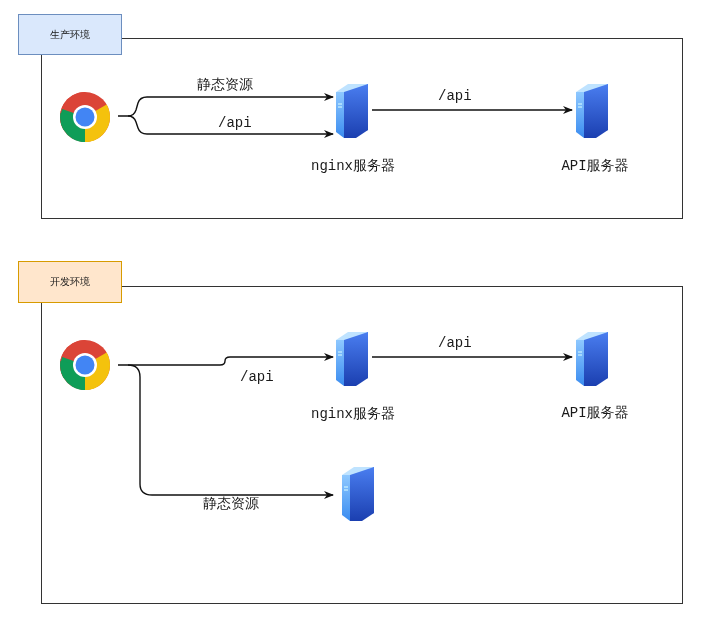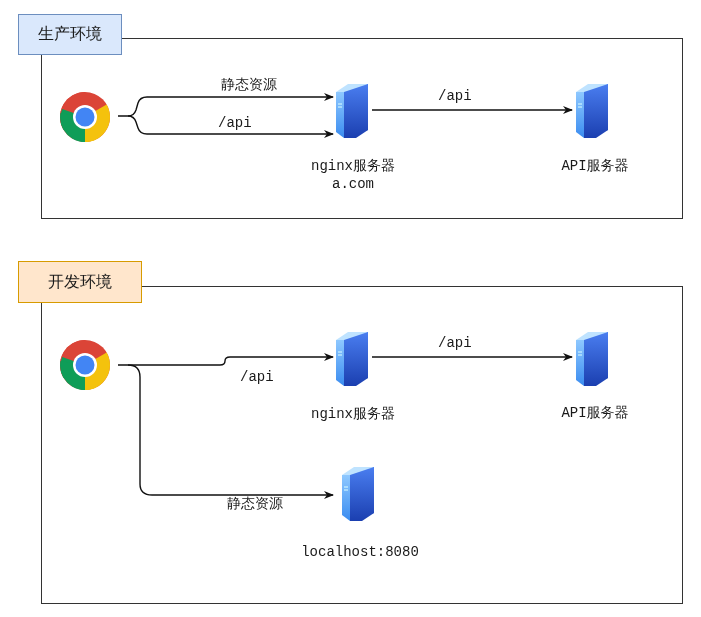--- a/index.html
+++ b/index.html
@@ -1,25 +1,25 @@
 <!DOCTYPE html>
 <html><head>
 <meta charset="utf-8">
 <style>
   html, body { margin:0; padding:0; background:#ffffff; }
   body { width:701px; height:617px; position:relative; overflow:hidden;
          font-family:"DejaVu Sans", sans-serif; color:#1a1a1a; }
   .panel { position:absolute; border:1.5px solid #333; box-sizing:border-box; }
-  .tag { position:absolute; box-sizing:border-box; border:1.5px solid; font-size:16px;
+  .tag { position:absolute; box-sizing:border-box; border:1.5px solid; font-size:10px;
          display:flex; align-items:center; justify-content:center; }
   .tag.prod { background:#dae8fc; border-color:#6c8ebf; }
   .tag.dev  { background:#ffe6cc; border-color:#d79b00; }
   .lbl { position:absolute; font-family:Liberation Mono, monospace; font-size:14px;
          white-space:nowrap; text-align:center; line-height:18px; }
-  .cn { font-family:"DejaVu Sans", sans-serif;margin-left:24px; }
+  .cn { font-family:"DejaVu Sans", sans-serif; }
   svg.wires { position:absolute; left:0; top:0; }
   .icon { position:absolute; }
 </style>
 </head>
 <body>
 
 <svg width="0" height="0" style="position:absolute">
   <defs>
     <linearGradient id="srvFront" x1="0" y1="0" x2="0" y2="1">
       <stop offset="0" stop-color="#4a7ef0"></stop>
@@ -49,21 +49,21 @@
       <circle cx="26" cy="26" r="12" fill="#ffffff"></circle>
       <circle cx="26" cy="26" r="9.5" fill="#4285f4"></circle>
     </symbol>
   </defs>
 </svg>
 
 <div class="panel" style="left:41px; top:38px; width:642px; height:181px;"></div>
 <div class="tag prod" style="left:18px; top:14px; width:104px; height:41px;">生产环境</div>
 
 <div class="panel" style="left:41px; top:286px; width:642px; height:318px;"></div>
-<div class="tag dev" style="left:18px; top:261px; width:124px; height:42px;">开发环境</div>
+<div class="tag dev" style="left:18px; top:261px; width:104px; height:42px;">开发环境</div>
 
 <svg class="wires" width="701" height="617">
 
   <path d="M118,116 L128,116 Q134,116 136,110 L138,103 Q140,97 147,97 L333,97" fill="none" stroke="#111" stroke-width="1.4" marker-end="url(#arr)"></path>
   <path d="M128,116 Q134,116 136,122 L138,128 Q140,134 147,134 L333,134" fill="none" stroke="#111" stroke-width="1.4" marker-end="url(#arr)"></path>
   <path d="M372,110 L572,110" fill="none" stroke="#111" stroke-width="1.4" marker-end="url(#arr)"></path>
 
   <path d="M118,365 L220,365 Q225,365 225,361 Q225,357 230,357 L333,357" fill="none" stroke="#111" stroke-width="1.4" marker-end="url(#arr)"></path>
   <path d="M372,357 L572,357" fill="none" stroke="#111" stroke-width="1.4" marker-end="url(#arr)"></path>
 
@@ -75,21 +75,20 @@
   </svg>
 
 <div class="lbl cn" style="left:197px; top:75px;">静态资源</div>
 <div class="lbl" style="left:218px; top:114px;">/api</div>
 
 <svg class="icon" style="left:334px; top:80px;" width="36" height="60">
     <use href="#server"></use>
   </svg>
 <div class="lbl" style="left:295px; top:157px; width:116px;">
   <div>nginx服务器</div>
-  <div>a.com</div>
 </div>
 
 <div class="lbl" style="left:438px; top:87px;">/api</div>
 
 <svg class="icon" style="left:574px; top:80px;" width="36" height="60">
     <use href="#server"></use>
   </svg>
 <div class="lbl" style="left:550px; top:157px; width:90px;">API服务器</div>
 
 <svg class="icon" style="left:59px; top:339px;" width="52" height="52">
@@ -111,14 +110,13 @@
     <use href="#server"></use>
   </svg>
 <div class="lbl" style="left:550px; top:404px; width:90px;">API服务器</div>
 
 <div class="lbl cn" style="left:203px; top:494px;">静态资源</div>
 
 <svg class="icon" style="left:340px; top:463px;" width="36" height="60">
     <use href="#server"></use>
   </svg>
 <div class="lbl" style="left:290px; top:543px; width:140px;">
-  <div>localhost:8080</div>
 </div>
 
 </body></html>

